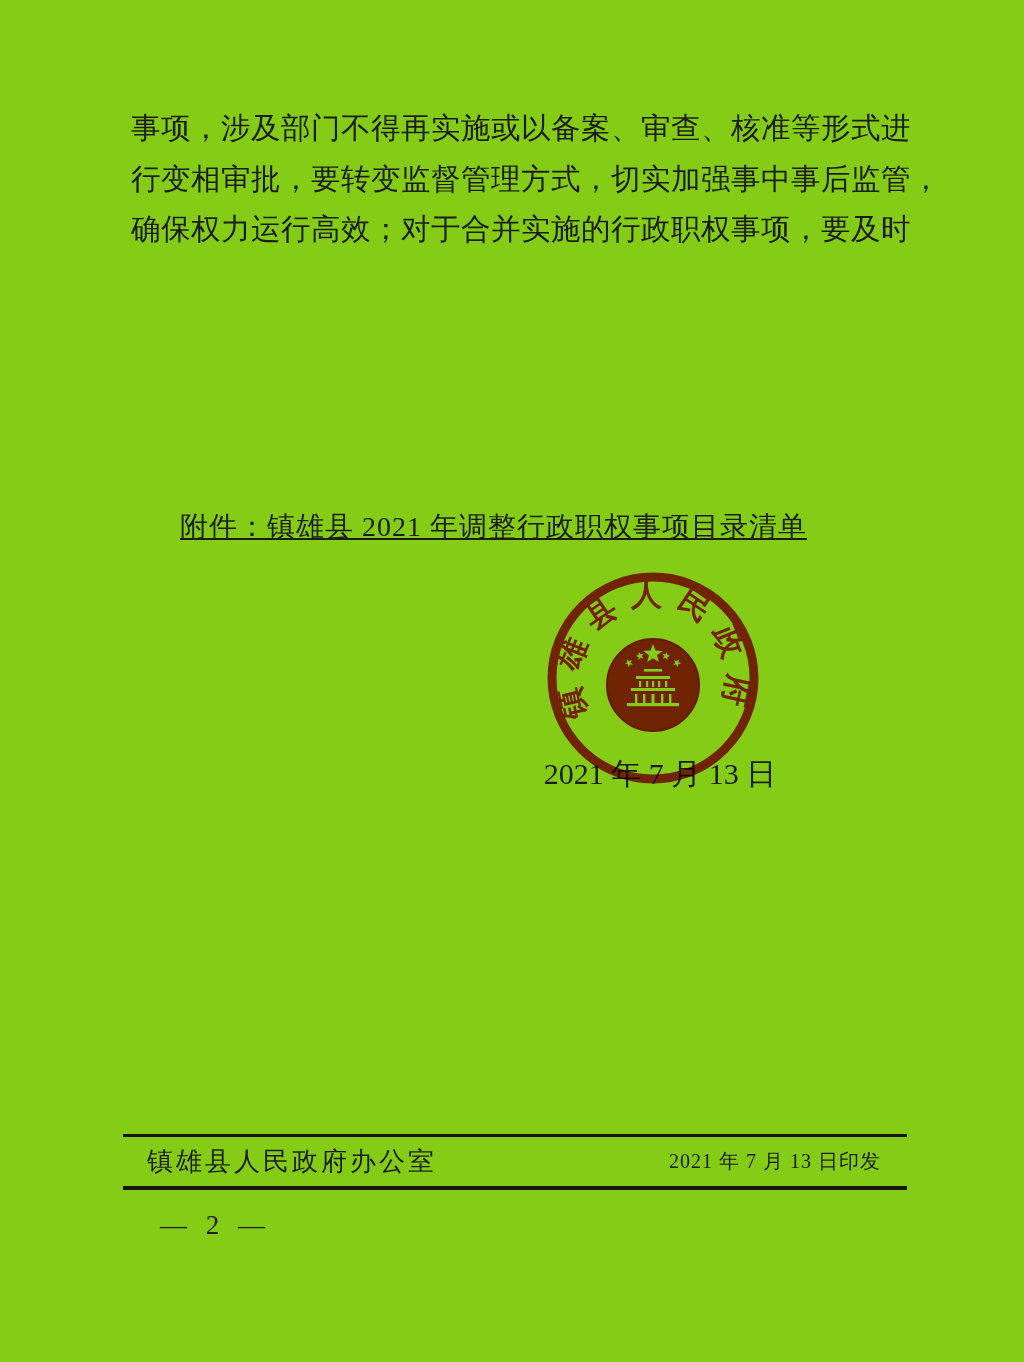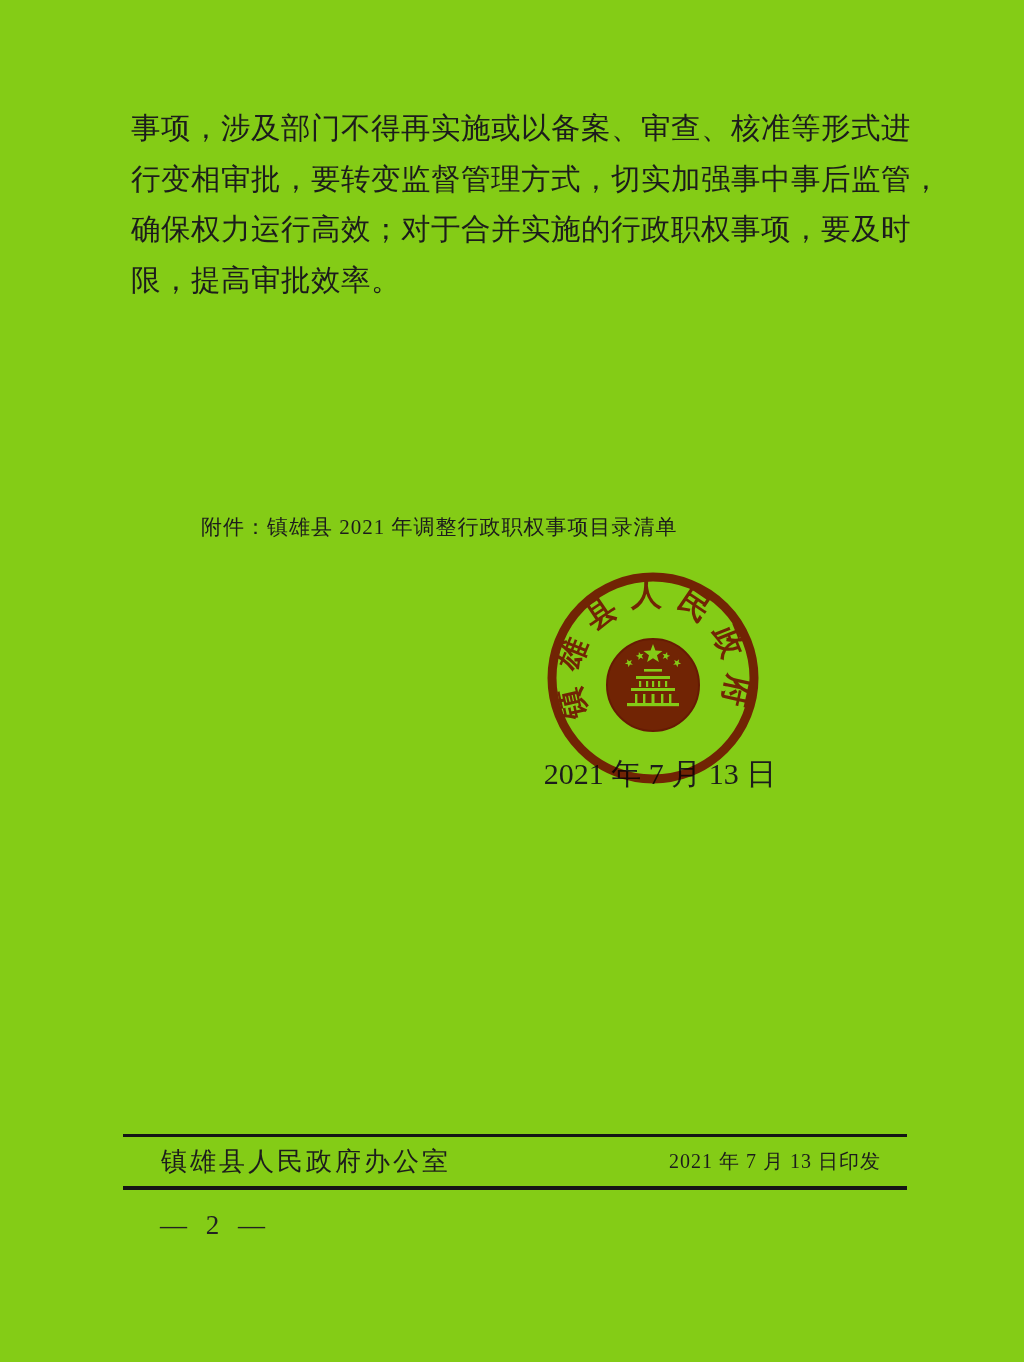--- a/index.html
+++ b/index.html
@@ -37,26 +37,27 @@
     letter-spacing:0.5px;
     color:var(--ink);
   }
   .body-line.last{
     text-align-last:left;
   }
 
   
   .attachment-line{
     position:absolute;
-    left:201px; top:509px;
-    font-size:21px;
+    left:180px; top:509px;
+    font-size:28px;
     line-height:36px;
     letter-spacing:1px;
     color:var(--ink);
     white-space:nowrap;
+    text-decoration:underline;
   }
 
   
   .signature-date{
     position:absolute;
     left:510px; top:757px;
     width:300px;
     text-align:center;
     font-size:30px;
     line-height:34px;
@@ -95,21 +96,20 @@
     justify-content:space-between;
     align-items:center;
     height:49px;
     padding:0 26px 0 24px;
   }
   .footer-office{
     font-size:26px;
     letter-spacing:3px;
     color:var(--ink);
     white-space:nowrap;
-    margin-left:14px;
   }
   .footer-print-date{
     font-size:20px;
     letter-spacing:1px;
     color:var(--ink);
     white-space:nowrap;
   }
   .footer-rule-bottom{
     height:4px;
     background:#151515;
@@ -127,21 +127,20 @@
 </style>
 </head>
 <body>
 
 <div class="page">
 
   <div class="body-text">
     <div class="body-line">事项，涉及部门不得再实施或以备案、审查、核准等形式进</div>
     <div class="body-line">行变相审批，要转变监督管理方式，切实加强事中事后监管，</div>
     <div class="body-line">确保权力运行高效；对于合并实施的行政职权事项，要及时</div>
-    <div class="body-line last">限，提高审批效率。</div>
   </div>
 
   <div class="attachment-line">附件：镇雄县 2021 年调整行政职权事项目录清单</div>
 
   <div class="signature-date">2021 年 7 月 13 日</div>
 
   <div class="seal">
     <svg viewBox="0 0 224 224" xmlns="http://www.w3.org/2000/svg">
       <defs>
         <path id="seal-arc" d="M 47.9 150 A 74 74 0 1 1 176.1 150" fill="none"></path>

